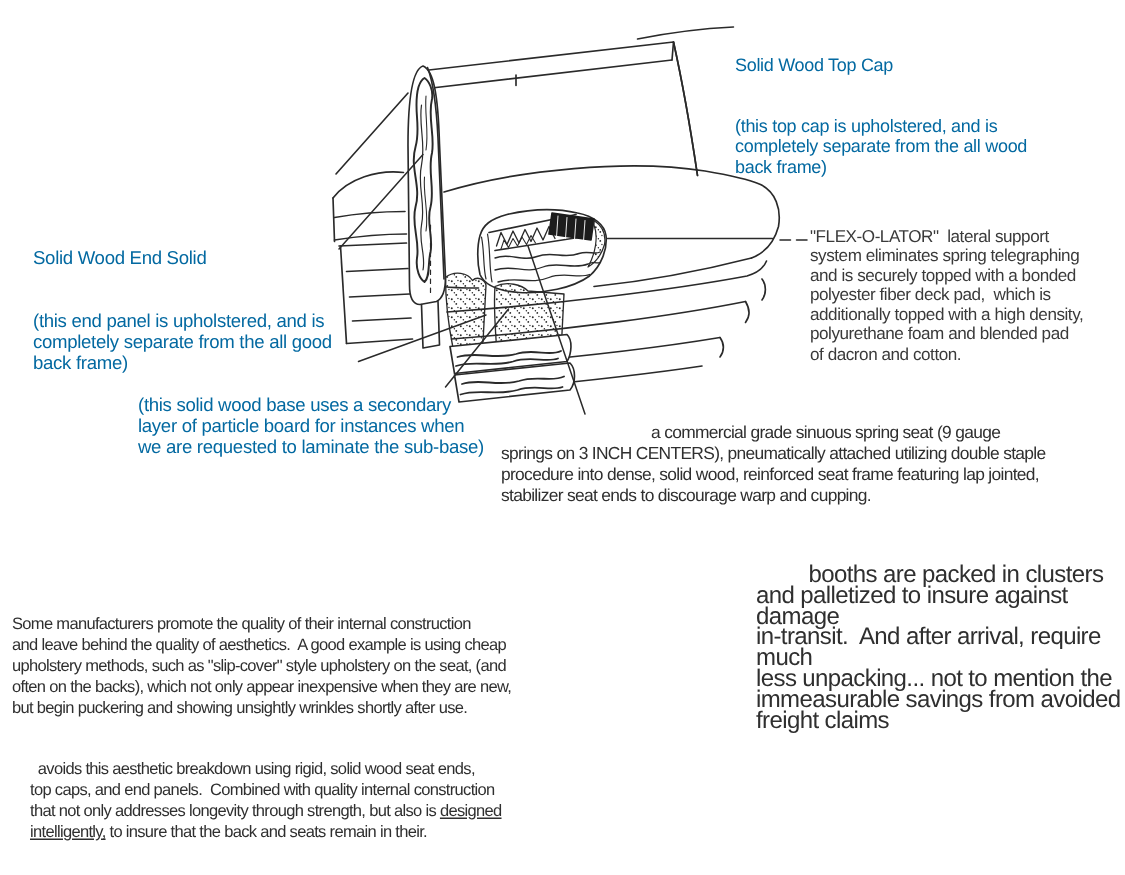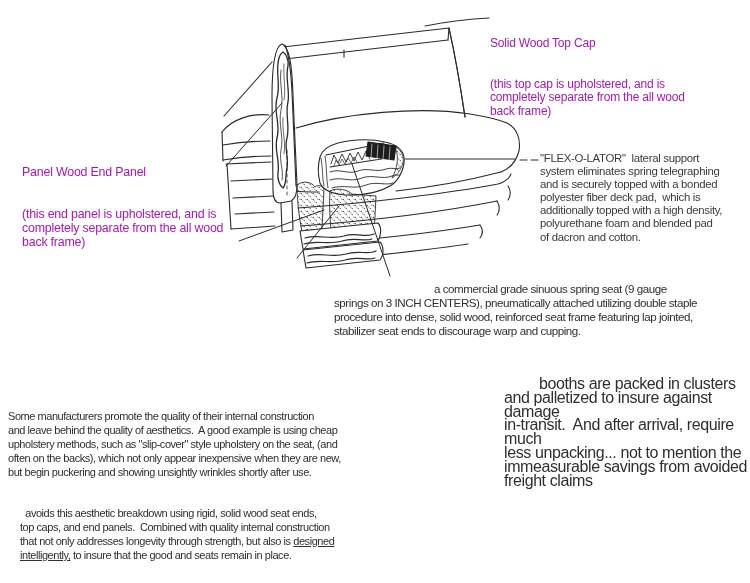--- a/index.html
+++ b/index.html
@@ -5,21 +5,21 @@
   html,body{margin:0;padding:0;}
   body{
     width:750px;height:583px;position:relative;overflow:hidden;
     background:#ffffff;
     font-family:"Liberation Sans", sans-serif;
     color:#343434;
   }
   .callout{
     position:absolute;
     font-size:12.4px;line-height:14px;letter-spacing:-0.2px;
-    white-space:pre-wrap;color:#a21caf;
+    white-space:pre-wrap;color:#0369a1;
   }
   .callout .title{display:block;}
   .callout .bodytext{display:block;}
   .note{
     position:absolute;
     font-size:11.4px;line-height:13.1px;letter-spacing:-0.3px;
     white-space:pre-wrap;color:#3a3a3a;
   }
   .bodypara{
     position:absolute;
@@ -136,27 +136,30 @@
 </svg>
 
 <div class="callout" id="topcap-callout" style="left:490px;top:10px;width:258px;">
   <span class="title">Solid Wood Top Cap</span>
   <span class="bodytext">(this top cap is upholstered, and is
 completely separate from the all wood
 back frame)</span>
 </div>
 
 <div class="callout" style="left:22px;top:137px;width:250px;">
-  <span class="title">Panel Wood End Panel</span>
+  <span class="title">Solid Wood End Solid</span>
   <span class="bodytext">(this end panel is upholstered, and is
-completely separate from the all wood
+completely separate from the all good
 back frame)</span>
 </div>
 
 <div class="callout" style="left:92px;top:235px;width:300px;">
+  <span class="bodytext">(this solid wood base uses a secondary
+layer of particle board for instances when
+we are requested to laminate the sub-base)</span>
 </div>
 
 <div class="note" style="left:540px;top:152px;width:210px;">"FLEX-O-LATOR"  lateral support
 system eliminates spring telegraphing
 and is securely topped with a bonded
 polyester fiber deck pad,  which is
 additionally topped with a high density,
 polyurethane foam and blended pad
 of dacron and cotton.</div>
 
@@ -168,21 +171,21 @@
 <div class="bodypara" style="left:8px;top:409px;width:430px;">Some manufacturers promote the quality of their internal construction
 and leave behind the quality of aesthetics.  A good example is using cheap
 upholstery methods, such as "slip-cover" style upholstery on the seat, (and
 often on the backs), which not only appear inexpensive when they are new,
 but begin puckering and showing unsightly wrinkles shortly after use.</div>
 
 <div class="bodypara" style="left:20px;top:492px;width:430px;text-indent:40px;">
   <span>avoids this aesthetic breakdown using rigid, solid wood seat ends,
 top caps, and end panels.  Combined with quality internal construction
 that not only addresses longevity through strength, but also is </span><span class="u">designed
-intelligently,</span><span> to insure that the good and seats remain in place.</span>
+intelligently,</span><span> to insure that the back and seats remain in their.</span>
 </div>
 
 <div class="bodypara" id="packing-note" style="left:504px;top:377px;width:246px;text-indent:35px;">booths are packed in clusters
 and palletized to insure against damage
 in-transit.  And after arrival, require much
 less unpacking... not to mention the
 immeasurable savings from avoided
 freight claims</div>
 
 </body></html>

